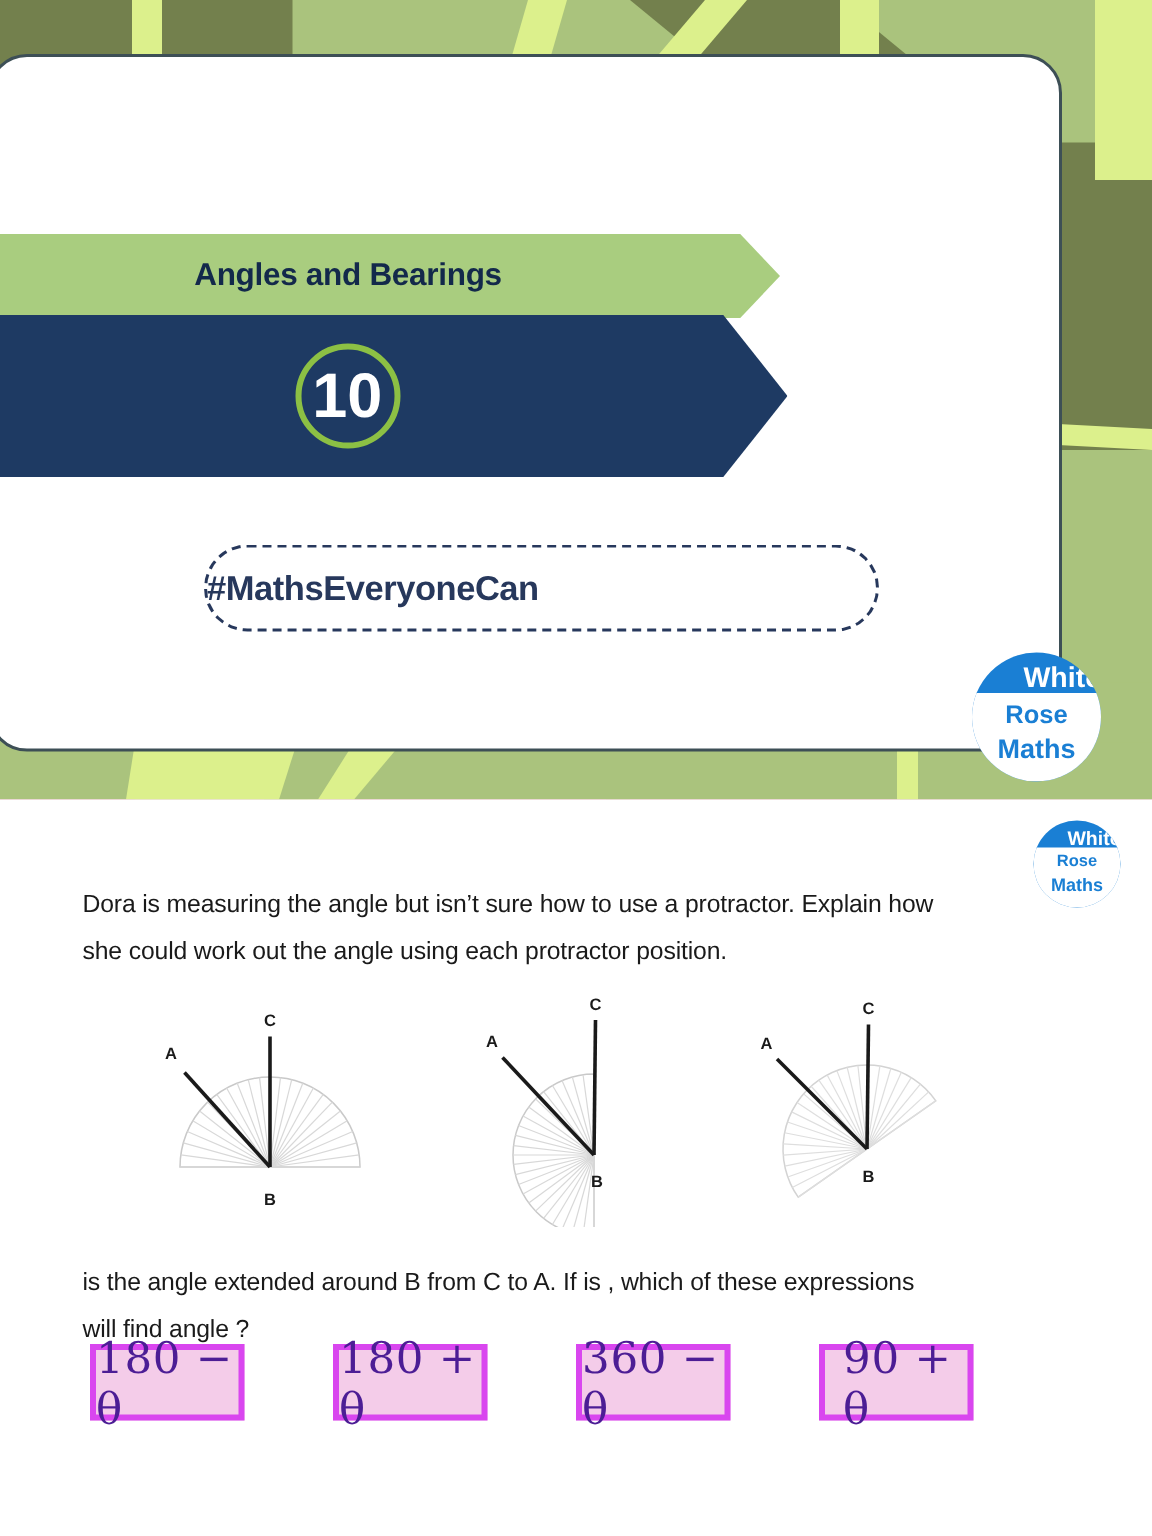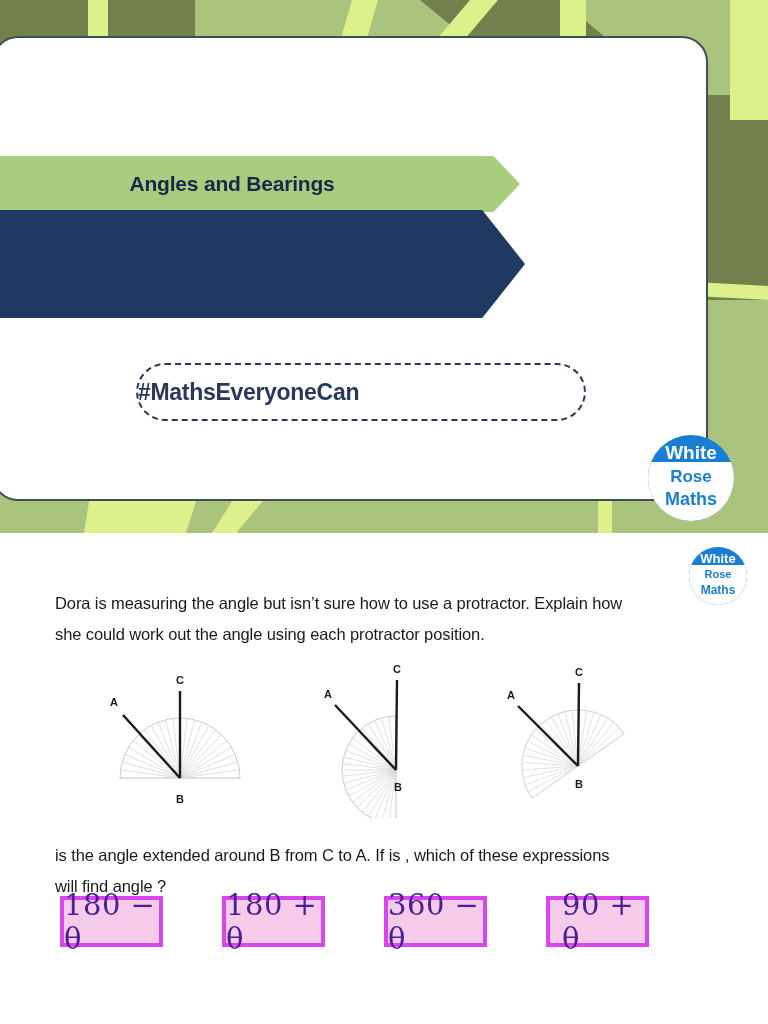--- a/index.html
+++ b/index.html
@@ -142,21 +142,21 @@
     width: 100%;
     background: #ffffff;
   }
   .wrm-line {
     position: absolute;
     width: 100%;
     text-align: center;
     font-weight: bold;
     line-height: 1;
   }
-  .wrm-white  { color: #ffffff; }
+  .wrm-white  { color: #ffffff; text-align: right; }
   .wrm-blue   { color: #1a7fd4; }
 
   .logo-big {
     position: absolute;
     left: 648px;
     top: 435px;
     width: 86px;
     height: 86px;
   }
   .logo-big .wrm-band { top: 27px; height: 59px; }
@@ -282,20 +282,21 @@
     <rect x="598" y="495" width="14" height="38" fill="#dcf08c"></rect>
   </svg>
 
   <div class="slide-card"></div>
 
   <div class="title-band"></div>
   <div class="title-band-text" style="position:absolute;left:-10px;top:156px;width:484px;height:56px;">Angles and Bearings</div>
 
   <div class="year-band"></div>
   <div class="year-band-inner" style="position:absolute;left:-10px;top:210px;width:483px;height:108px;">
+    <span class="year-circle">10</span>
   </div>
 
   <div class="hash-pill">
     <span class="hash-text">#MathsEveryoneCan</span>
   </div>
 
   <div class="wrm-logo logo-big">
     <div class="wrm-band"></div>
     <div class="wrm-line l1 wrm-white">White</div>
     <div class="wrm-line l2 wrm-blue">Rose</div>

